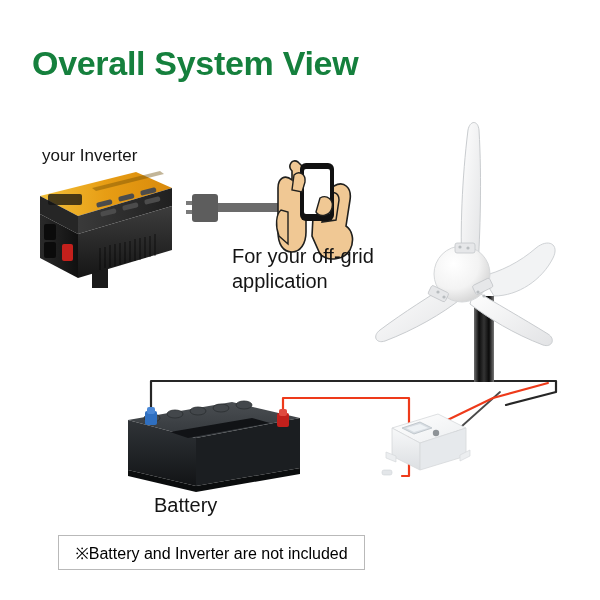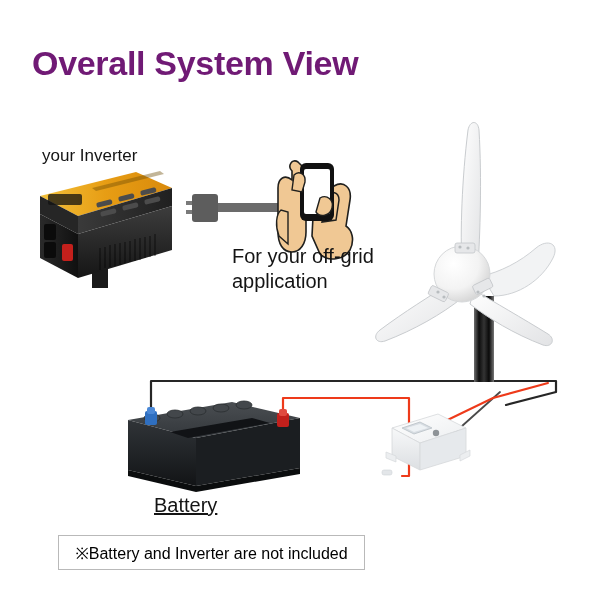--- a/index.html
+++ b/index.html
@@ -8,28 +8,28 @@
     background:#ffffff;
     font-family:"Liberation Sans", sans-serif;
     overflow:hidden;
   }
   #stage{position:relative;width:600px;height:600px;background:#fff;}
 
   
   .title{
     position:absolute;left:32px;top:44px;
     font-size:34px;font-weight:bold;
-    color:#701a75;letter-spacing:-0.3px;
+    color:#15803d;letter-spacing:-0.3px;
     white-space:nowrap;
   }
 
   
   .lbl{position:absolute;color:#141414;font-size:19px;white-space:nowrap;}
   .lbl-inverter{left:42px;top:146px;font-size:17px;}
-  .lbl-battery{left:154px;top:494px;font-size:20px;text-decoration:underline;}
+  .lbl-battery{left:154px;top:494px;font-size:20px;}
   .lbl-offgrid{left:232px;top:244px;font-size:20px;line-height:25px;white-space:normal;width:185px;}
 
   
   .disclaimer{
     position:absolute;left:58px;top:535px;width:307px;height:35px;
     border:1px solid #b9b9b9;background:#fff;
     display:flex;align-items:center;justify-content:center;
     box-sizing:border-box;
   }
   .disclaimer span{font-size:16px;color:#000000;white-space:nowrap;}

